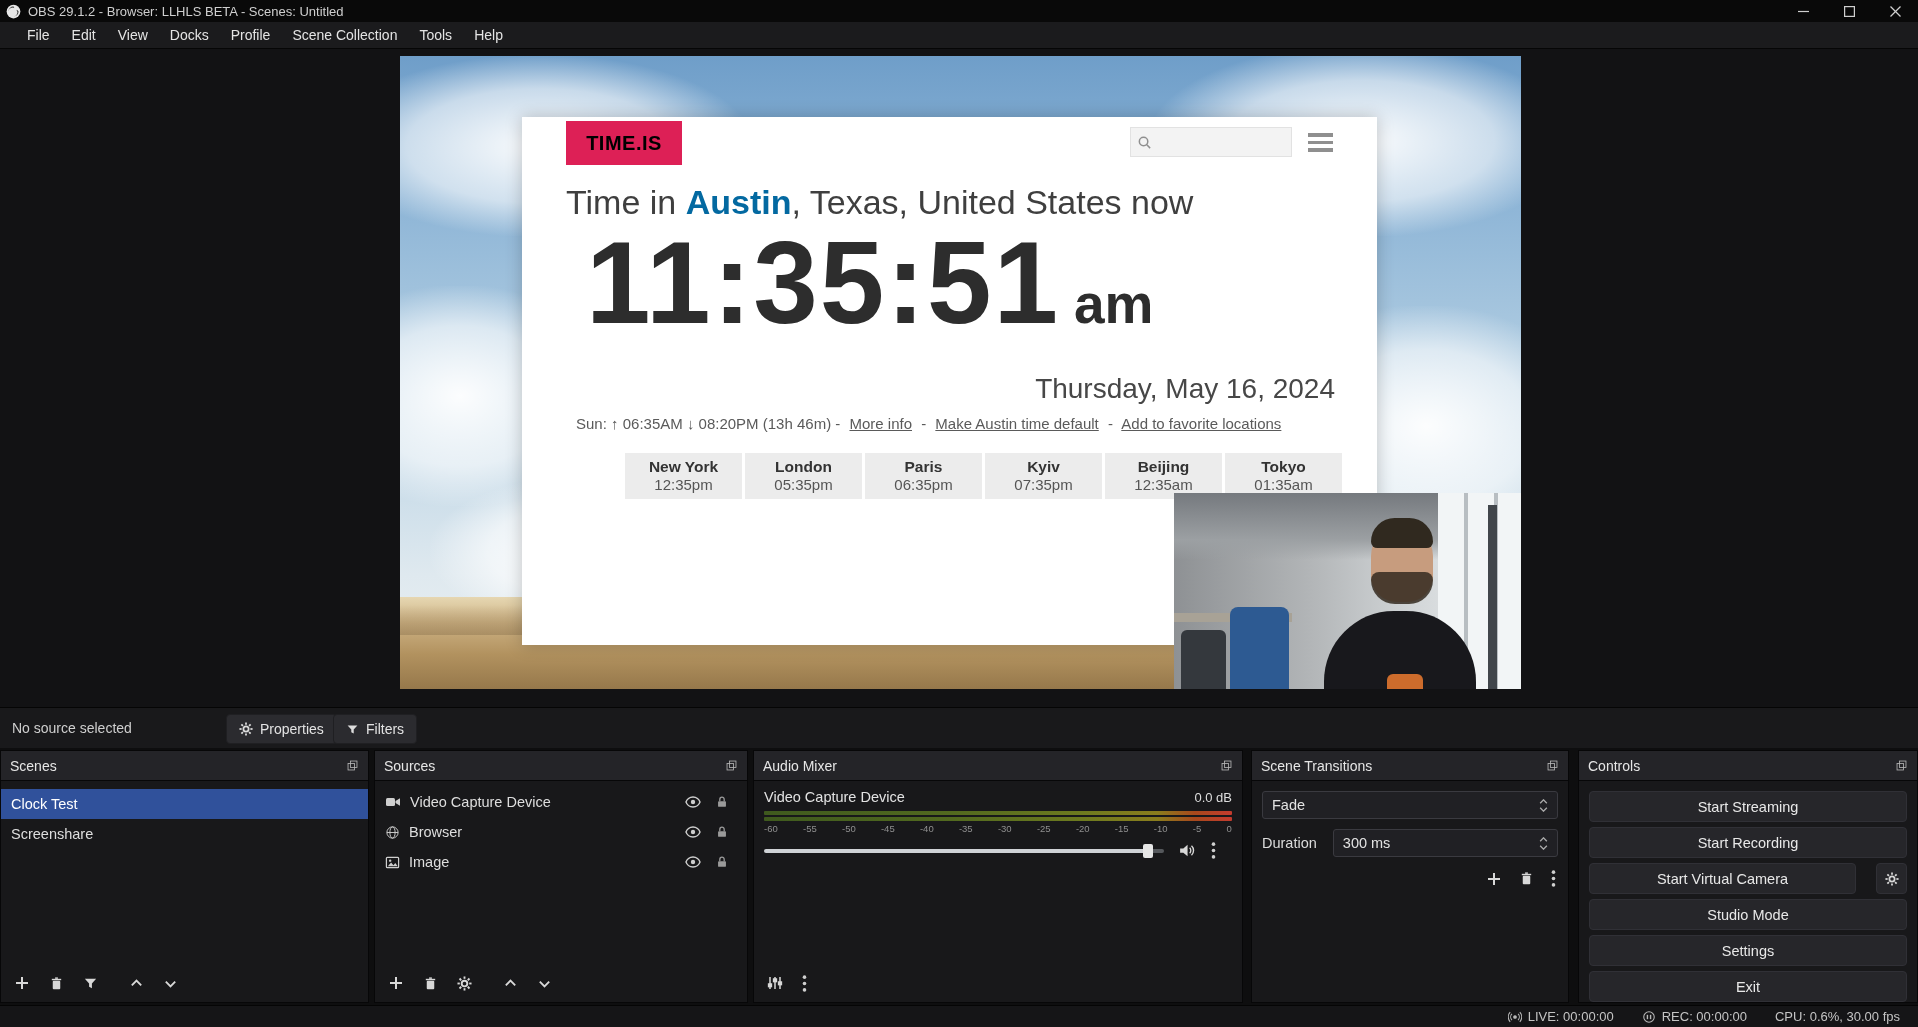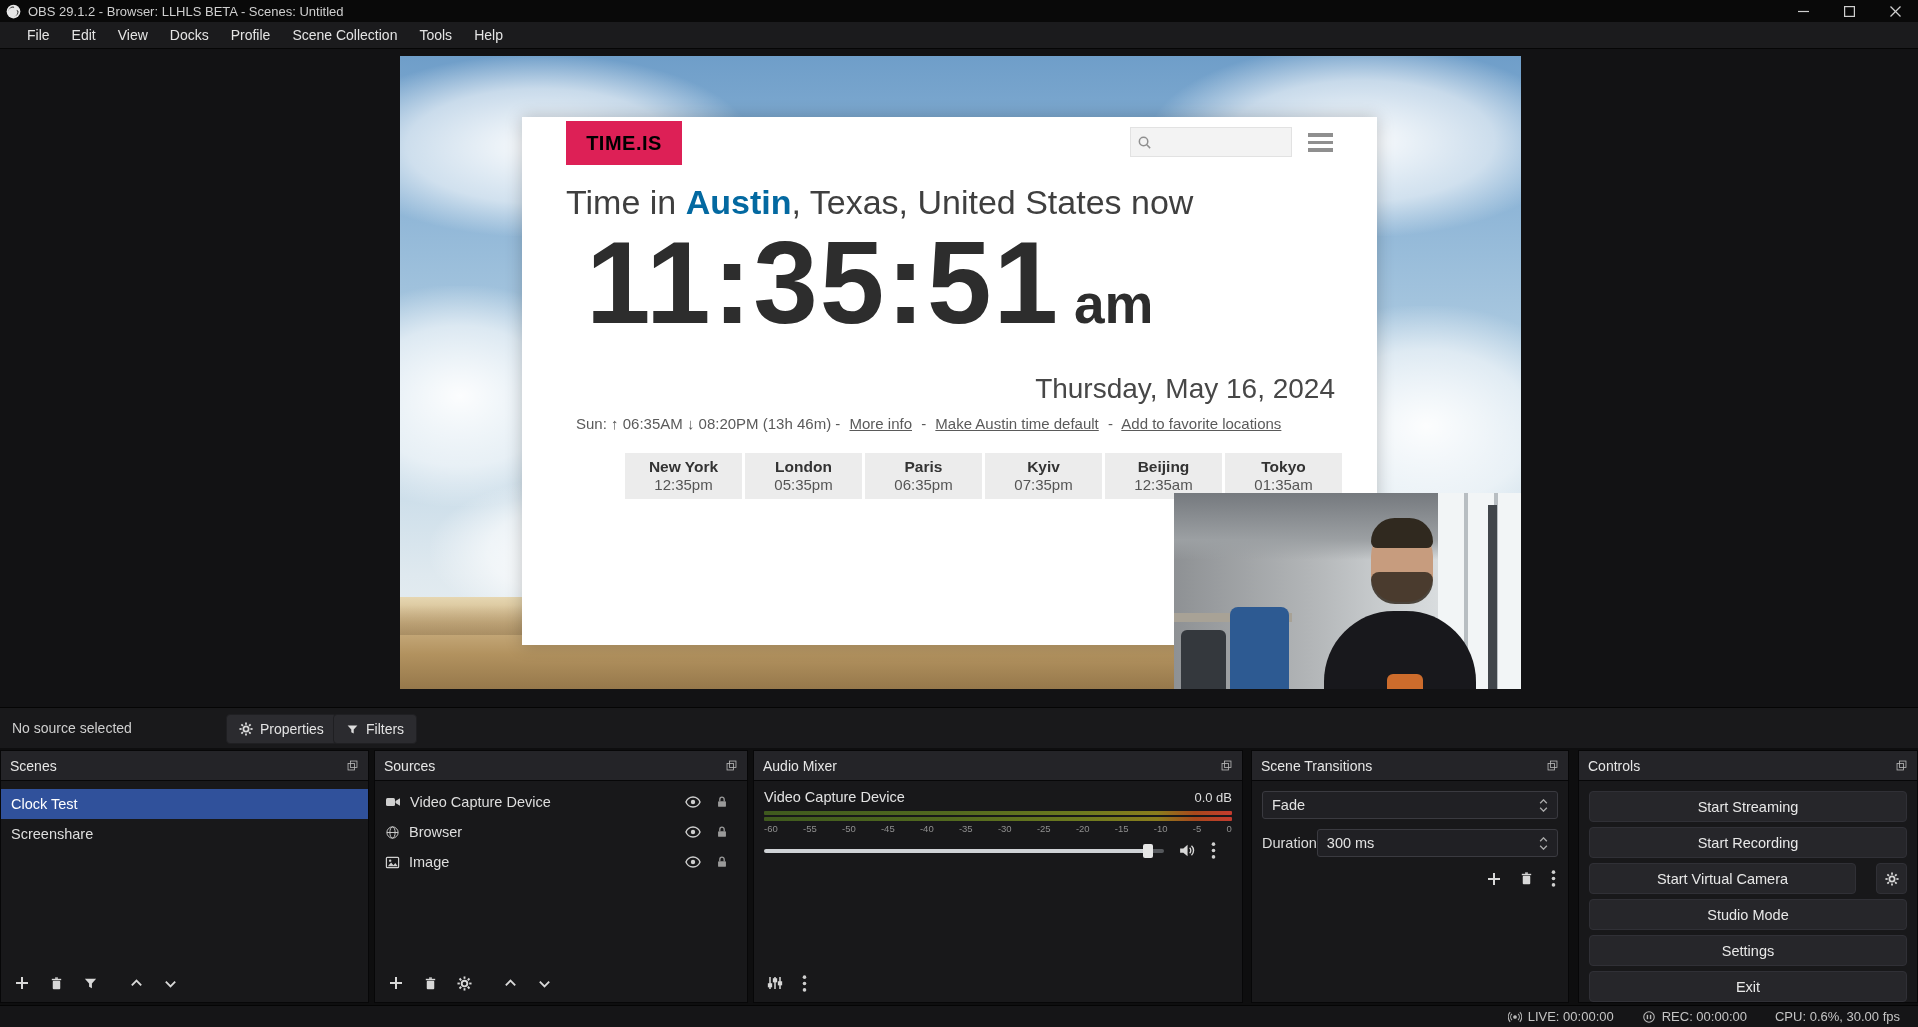--- a/index.html
+++ b/index.html
@@ -117,21 +117,21 @@
   .vol-slider{position:relative;width:400px;height:16px;cursor:pointer}
   .groove{position:absolute;top:6px;left:0;right:0;height:4px;border-radius:2px;background:linear-gradient(90deg,#cfd2d6 0,#cfd2d6 96%,#55585c 96%)}
   .handle{position:absolute;left:calc(96% - 5px);top:1px;width:10px;height:14px;background:#e6e6e6;border-radius:2px}
   .vol-row .spk{margin-left:14px}
   .vol-row .kebab{margin-left:16px}
 
   
   .trans-body{padding:10px}
   .combo{height:28px;background:#202024;border:1px solid #3a3a40;border-radius:3px;display:flex;align-items:center;padding:0 9px;font-size:14.5px;color:#e2e2e2;cursor:pointer}
   .spins{margin-left:auto;display:flex;flex-direction:column;gap:3px;align-items:center}
-  .dur-row{display:flex;align-items:center;gap:0;margin-top:10px}
+  .dur-row{display:flex;align-items:center;gap:16px;margin-top:10px}
   .dur-label{font-size:14.5px;color:#dcdcdc;flex:0 0 auto}
   .dur-field{flex:1;height:28px;background:#202024;border:1px solid #3a3a40;border-radius:3px;display:flex;align-items:center;padding:0 9px;font-size:14.5px;color:#e2e2e2}
   .trans-btns{display:flex;justify-content:flex-end;gap:17px;margin-top:13px;padding-right:2px}
 
   
   .controls-body{padding:10px}
   .ctl-btn{height:31px;background:#26262a;border:1px solid #303036;border-radius:4px;display:flex;align-items:center;justify-content:center;font-size:14.5px;color:#e8e8e8;margin-bottom:5px;cursor:pointer}
   .vc-row{display:flex;gap:20px;margin-bottom:5px}
   .vc-row .ctl-btn{flex:1;margin-bottom:0}
   .vc-gear{flex:0 0 31px;height:31px;background:#26262a;border:1px solid #303036;border-radius:4px;display:flex;align-items:center;justify-content:center;cursor:pointer}

